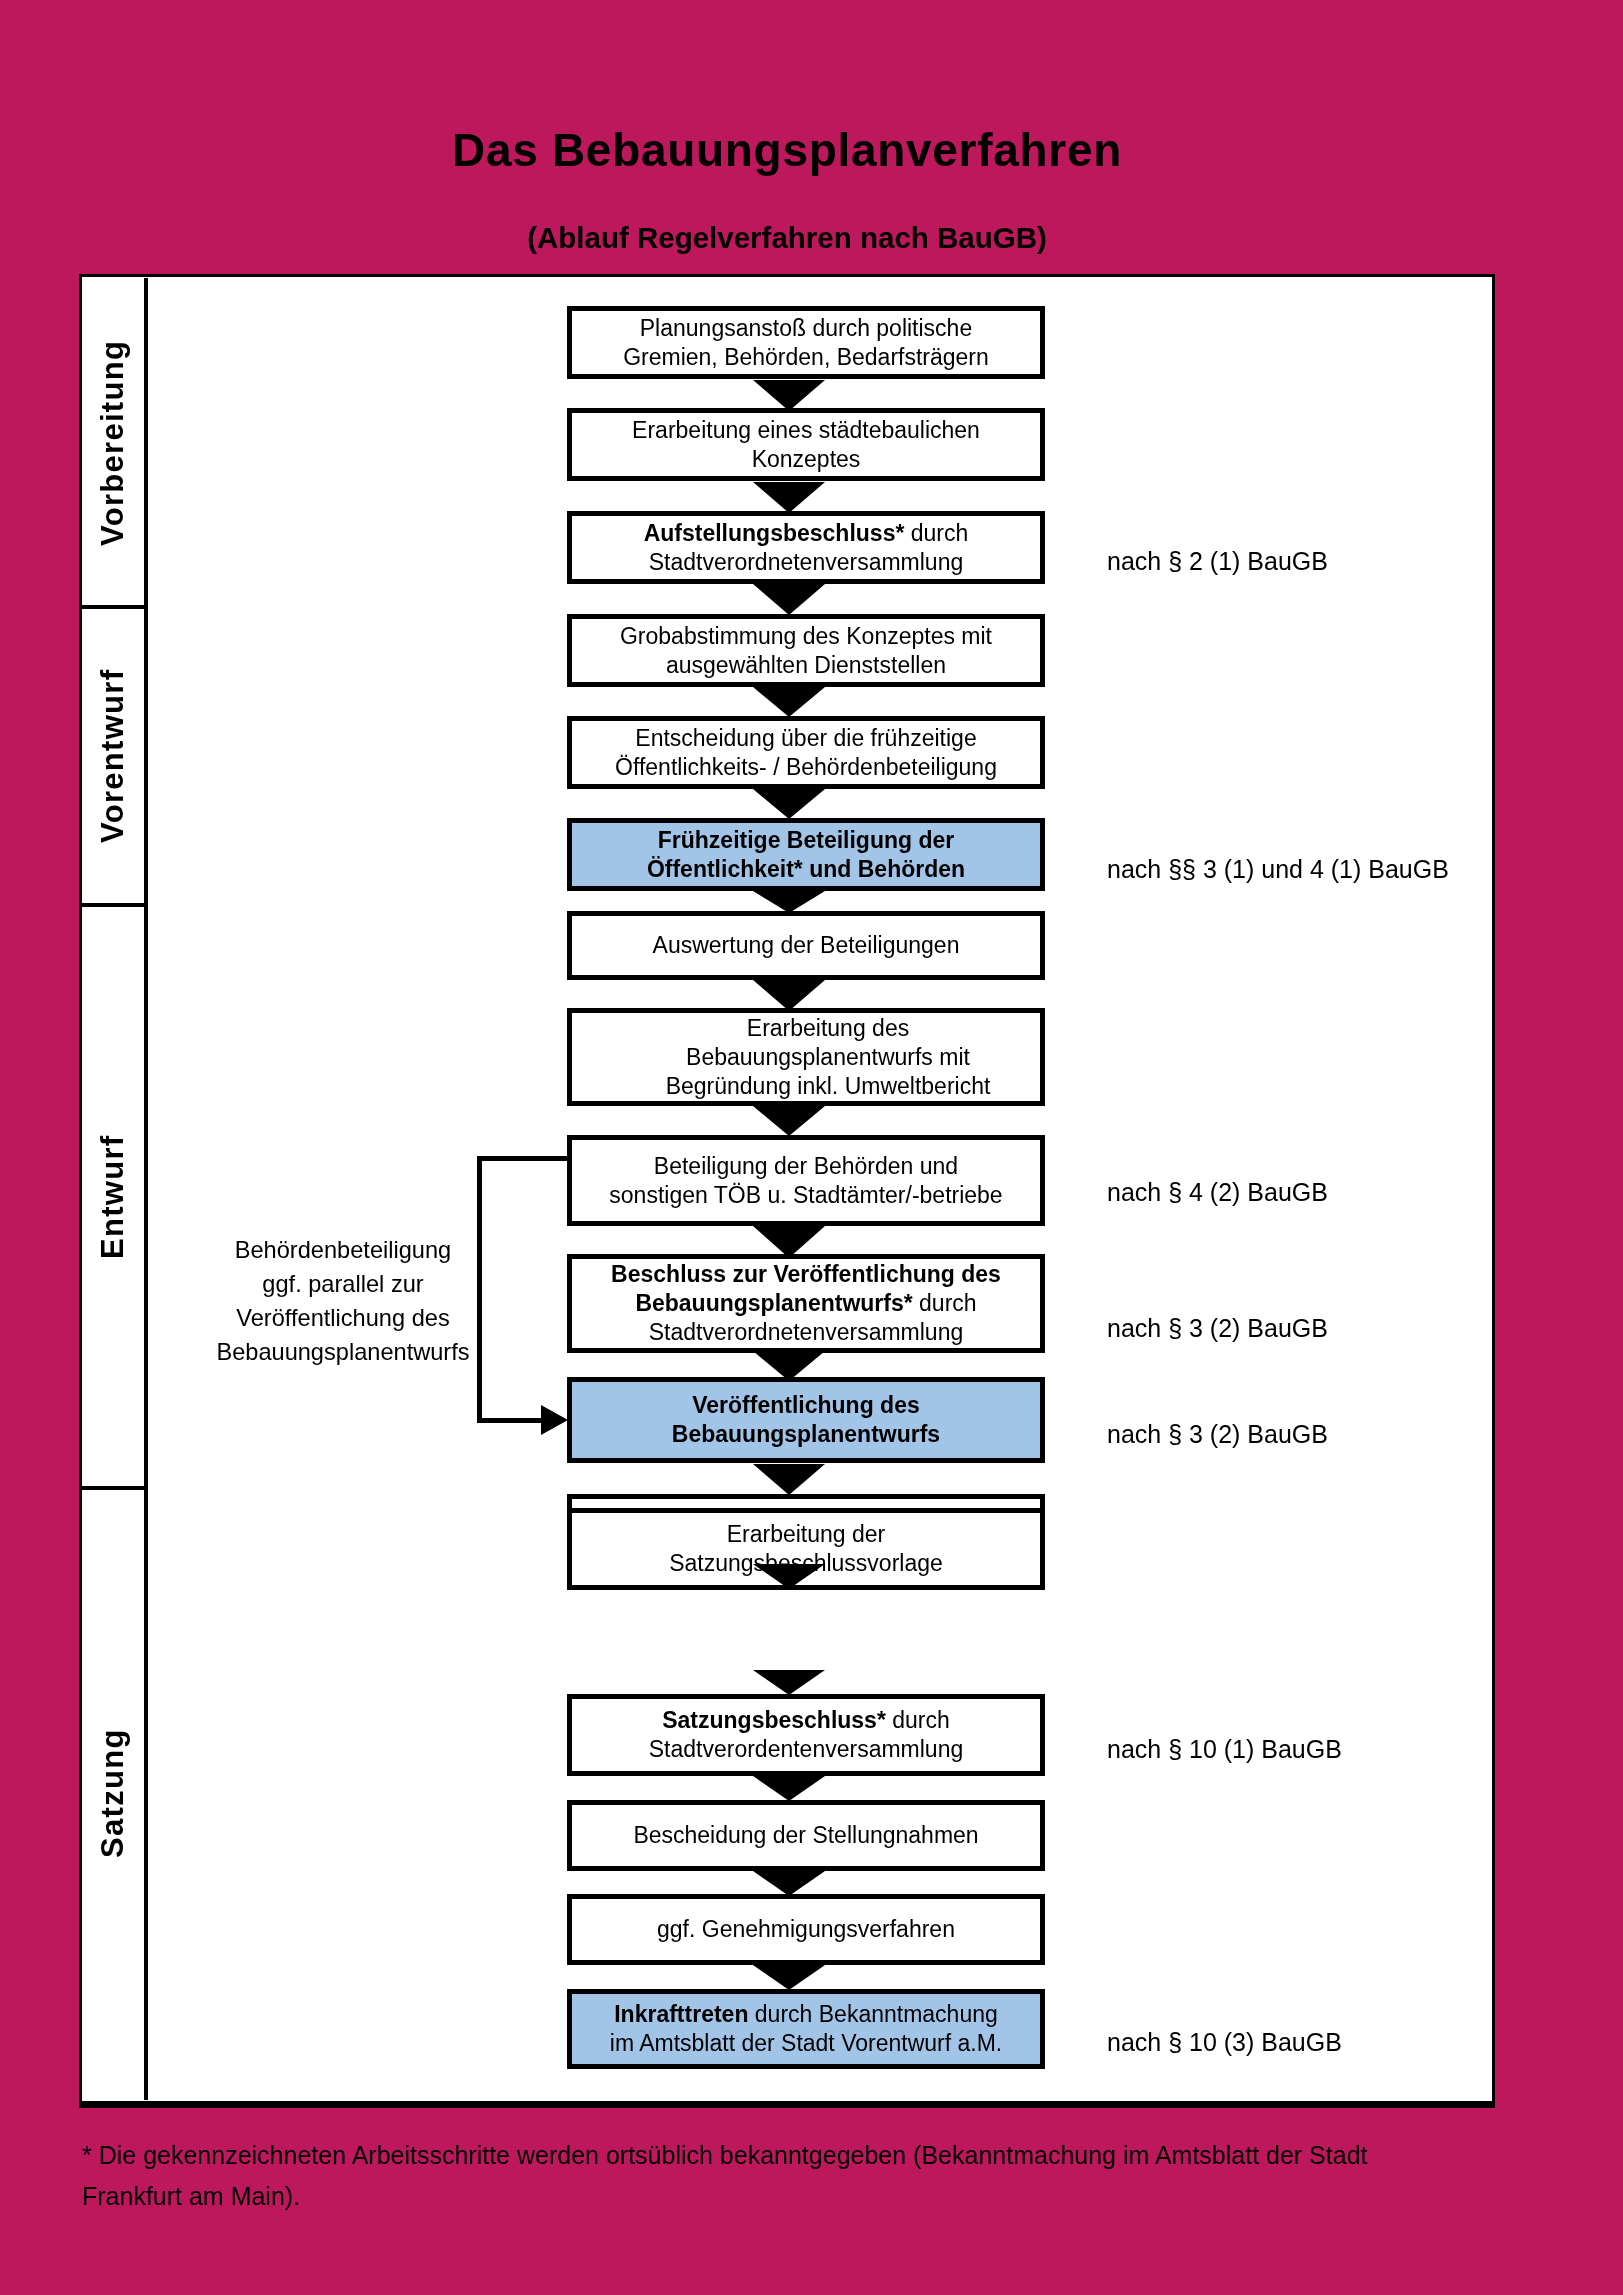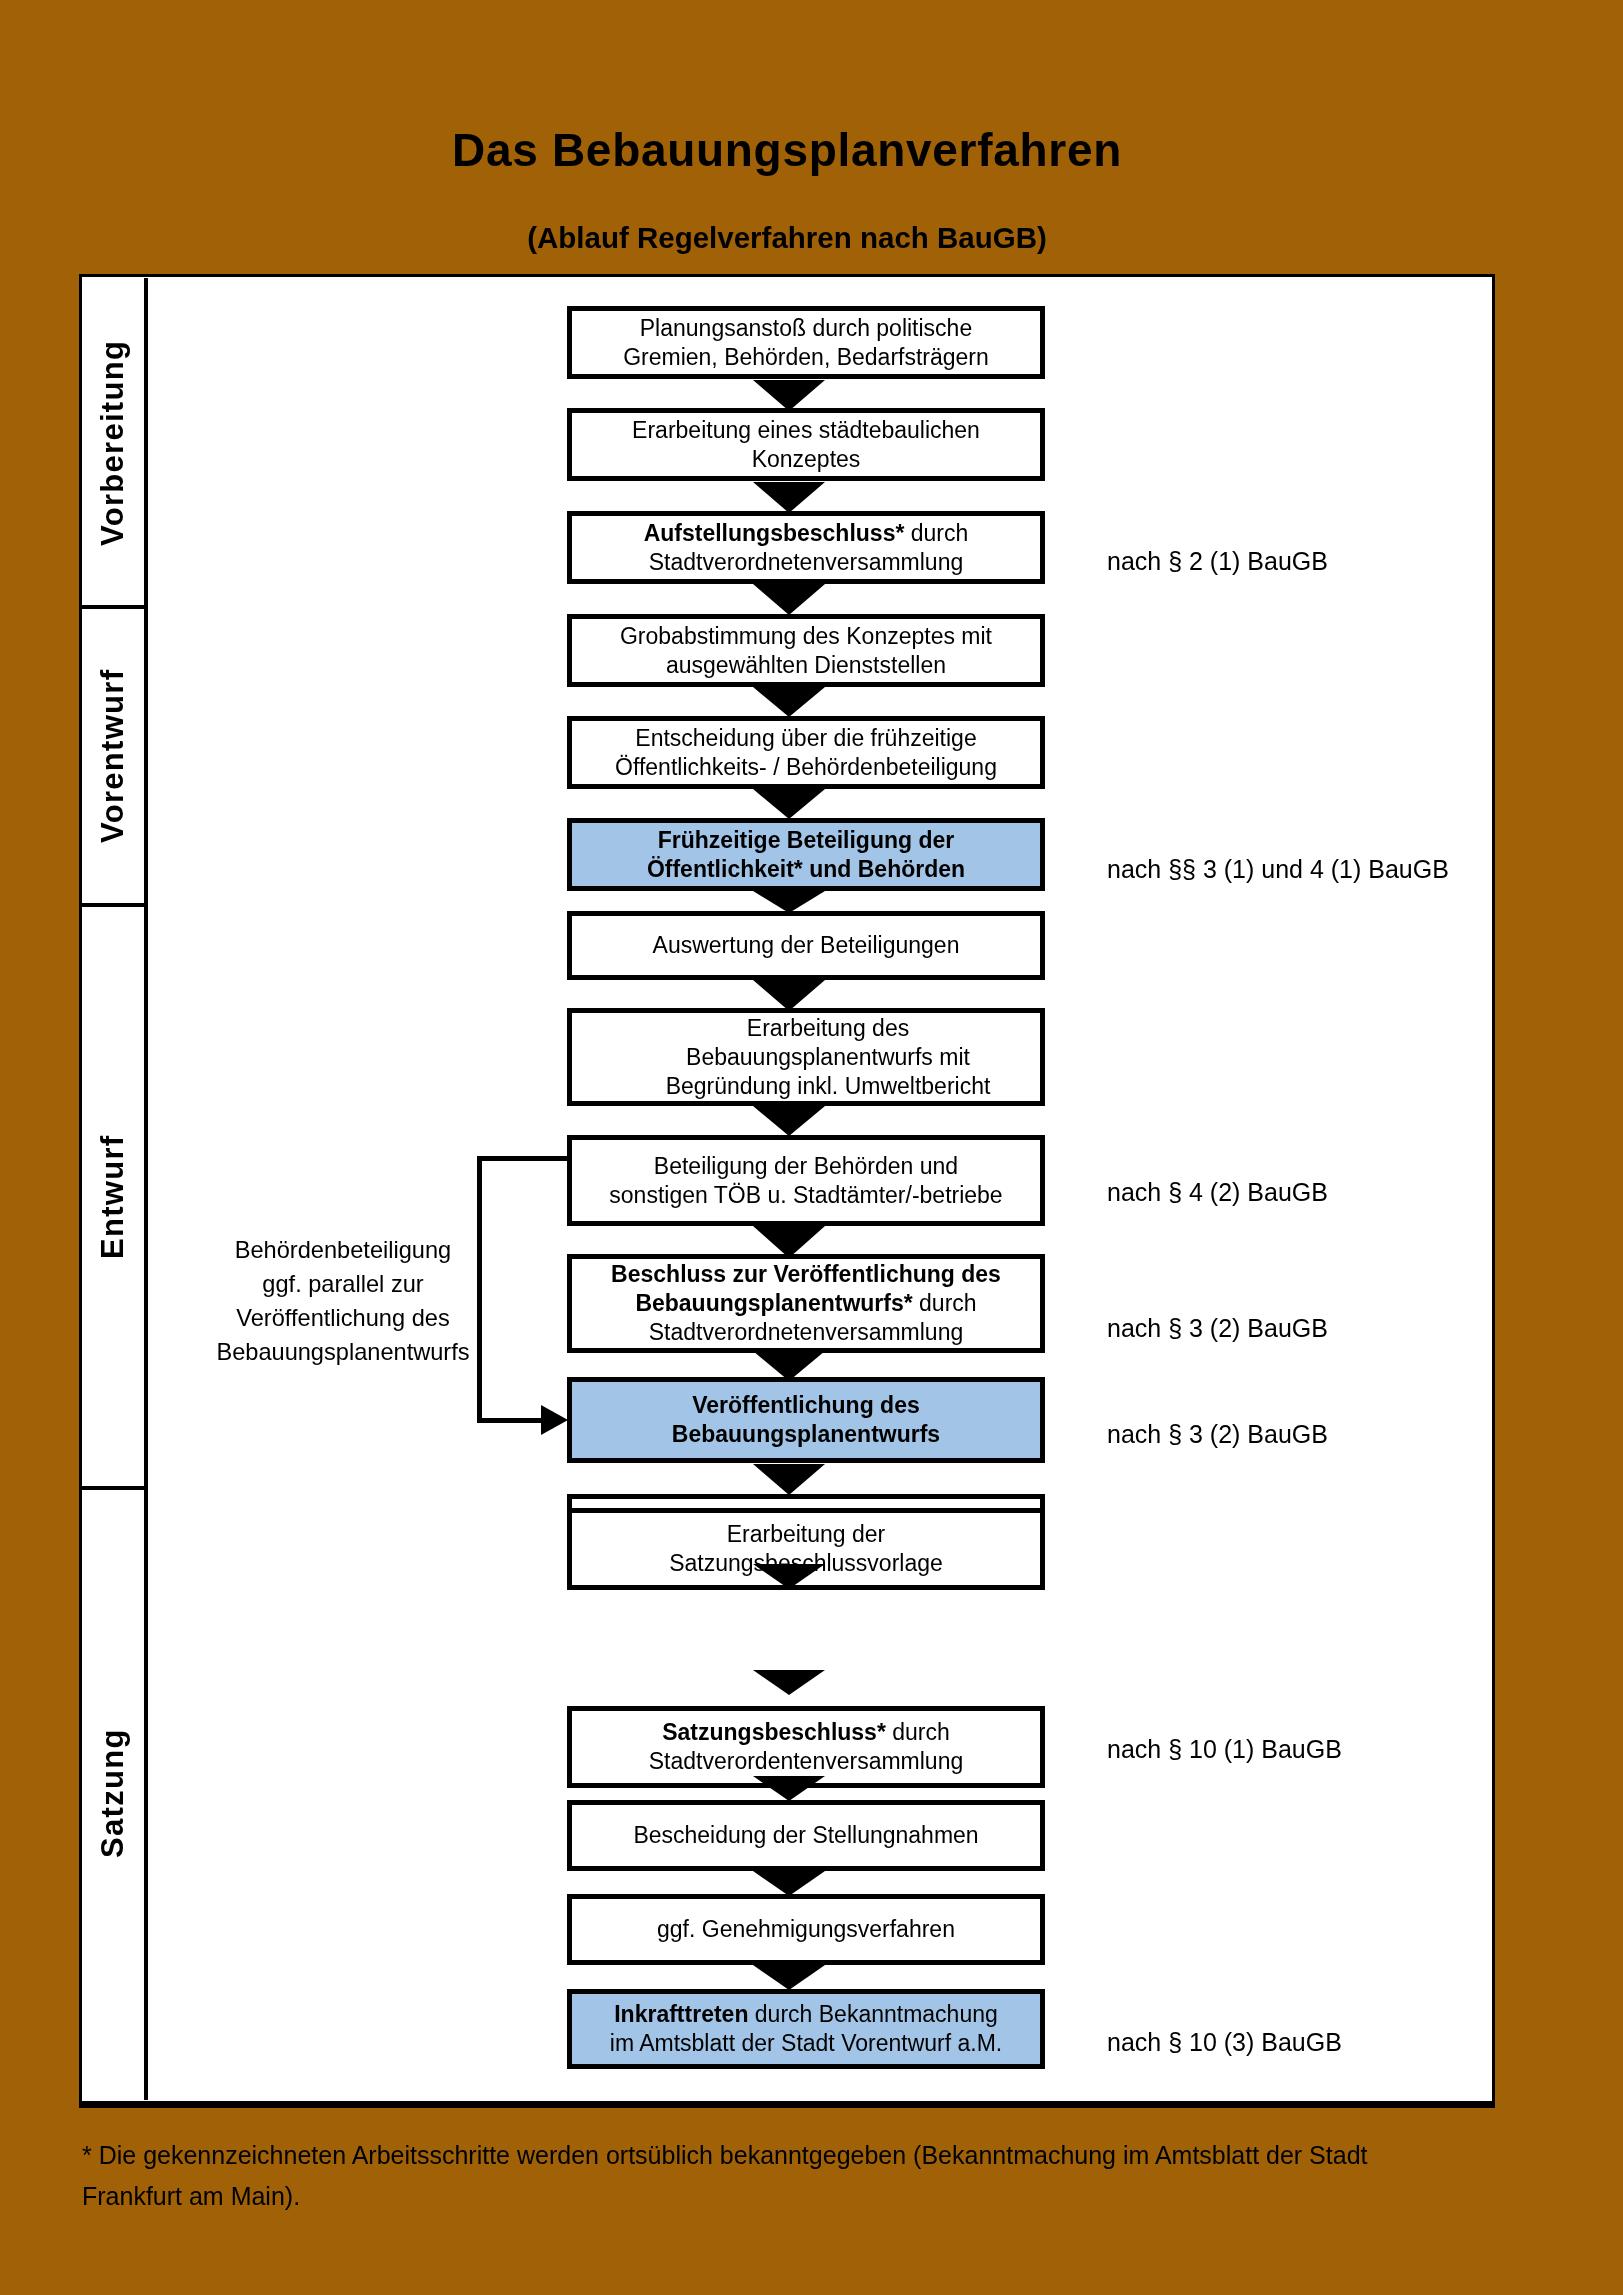--- a/index.html
+++ b/index.html
@@ -1,18 +1,18 @@
 <!DOCTYPE html>
 <html lang="de" style="font-size:10.5px"><head>
 <meta charset="utf-8">
 <title>Das Bebauungsplanverfahren</title>
 <style>
   html,body{margin:0;padding:0;background:#ffffff;}
   body{font-family:"Liberation Sans", sans-serif;color:#000;}
-  .page{position:relative;width:1623px;height:2295px;background:#a16207;overflow:hidden;}
+  .page{position:relative;width:1623px;height:2295px;background:#be185d;overflow:hidden;}
 
   .title{position:absolute;left:79px;top:123px;width:1416px;text-align:center;
          font-size:46px;font-weight:bold;letter-spacing:0.7px;}
   .subtitle{position:absolute;left:79px;top:221px;width:1416px;text-align:center;
          font-size:29.5px;font-weight:bold;}
 
   .frame{position:absolute;left:79px;top:274px;width:1416px;height:1834px;
          box-sizing:border-box;border:3.9px solid #000;border-bottom-width:7.9px;background:#fff;}
 
   .section{position:absolute;left:148px;width:1342px;}
@@ -142,21 +142,21 @@
       <div class="line"><b>Veröffentlichung des</b></div>
       <div class="line"><b>Bebauungsplanentwurfs</b></div>
     </div>
     <div class="box" style="top: 1494px; height: 71px;">
       <div class="line"><span>Prüfen/Abwägen der Stellungnahmen</span></div>
     </div>
     <div class="box" style="top: 1508px; height: 82px;">
       <div class="line"><span>Erarbeitung der</span></div>
       <div class="line"><span>Satzungsbeschlussvorlage</span></div>
     </div>
-    <div class="box" style="top: 1694px; height: 82px; margin-top: 12px;">
+    <div class="box" style="top: 1694px; height: 82px;">
       <div class="line"><b>Satzungsbeschluss*</b><span> durch</span></div>
       <div class="line"><span>Stadtverordentenversammlung</span></div>
     </div>
     <div class="box" style="top: 1800px; height: 71px;">
       <div class="line"><span>Bescheidung der Stellungnahmen</span></div>
     </div>
     <div class="box" style="top: 1894px; height: 71px;">
       <div class="line"><span>ggf. Genehmigungsverfahren</span></div>
     </div>
     <div class="box" style="top: 1989px; height: 80px; background: rgb(162, 196, 230);">

